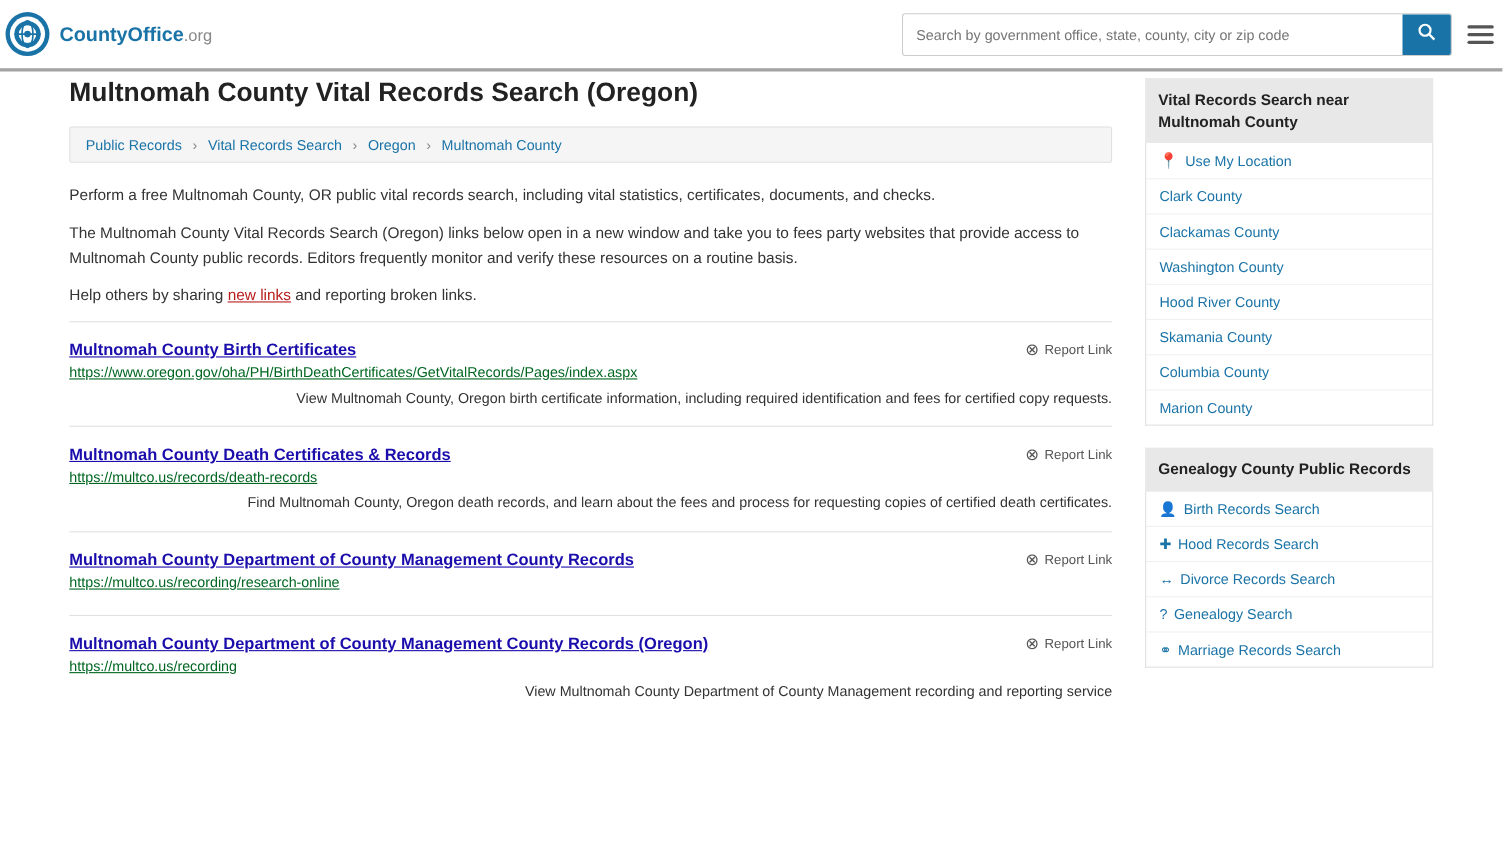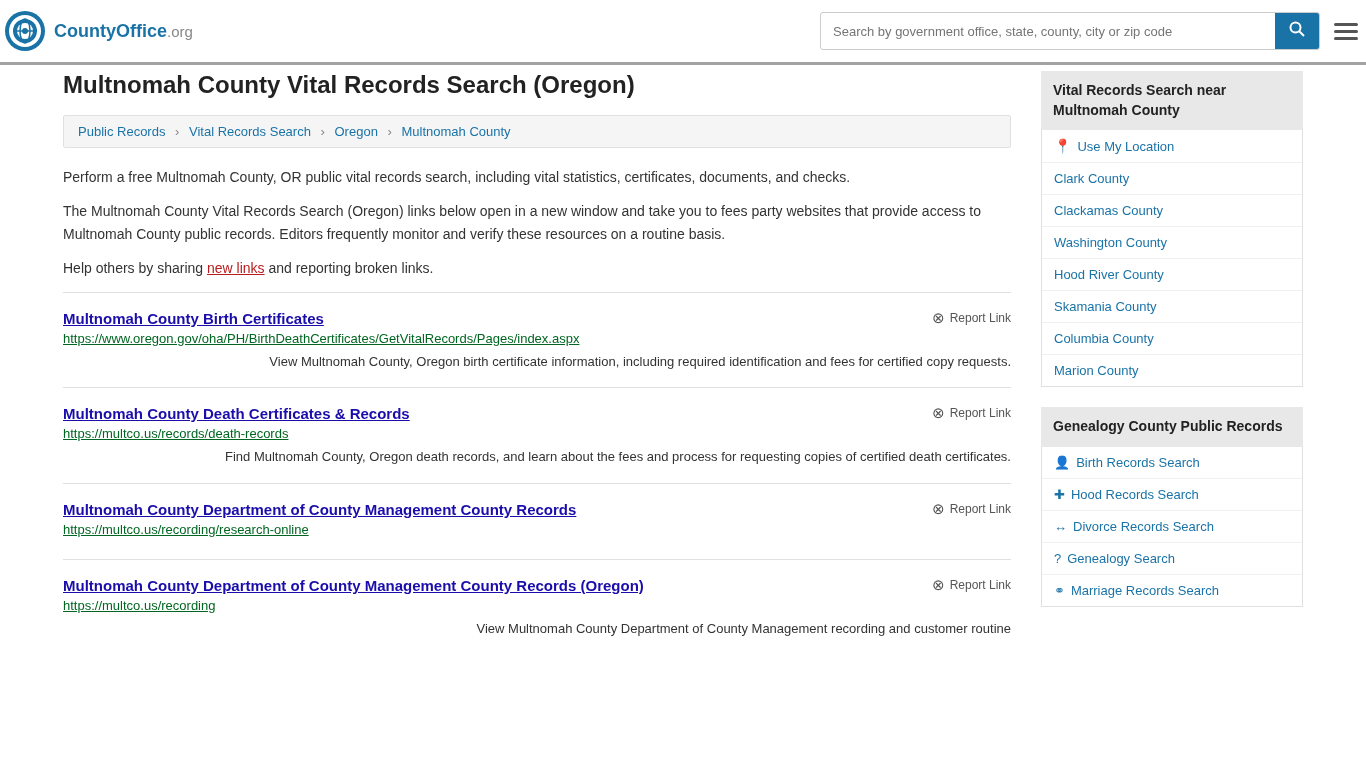--- a/index.html
+++ b/index.html
@@ -293,21 +293,21 @@
     </div>
         <div class="result-item">
       <div class="result-header">
         <a class="result-title" href="#">Multnomah County Department of County Management County Records (Oregon)</a>
         <span class="report-link">
           <span style="font-size:15px;">⊗</span>
           <span>Report Link</span>
         </span>
       </div>
       <div class="result-url">https://multco.us/recording</div>
-      <div class="result-description">View Multnomah County Department of County Management recording and customer routine</div>
+      <div class="result-description">View Multnomah County Department of County Management recording and reporting service</div>
     </div>
       </div>
   </div>
 
   <aside class="sidebar">
     <div class="sidebar-section">
       <div class="sidebar-title">Vital Records Search near Multnomah County</div>
       <ul class="sidebar-list">
         <li class="use-location">
           <a href="#">

